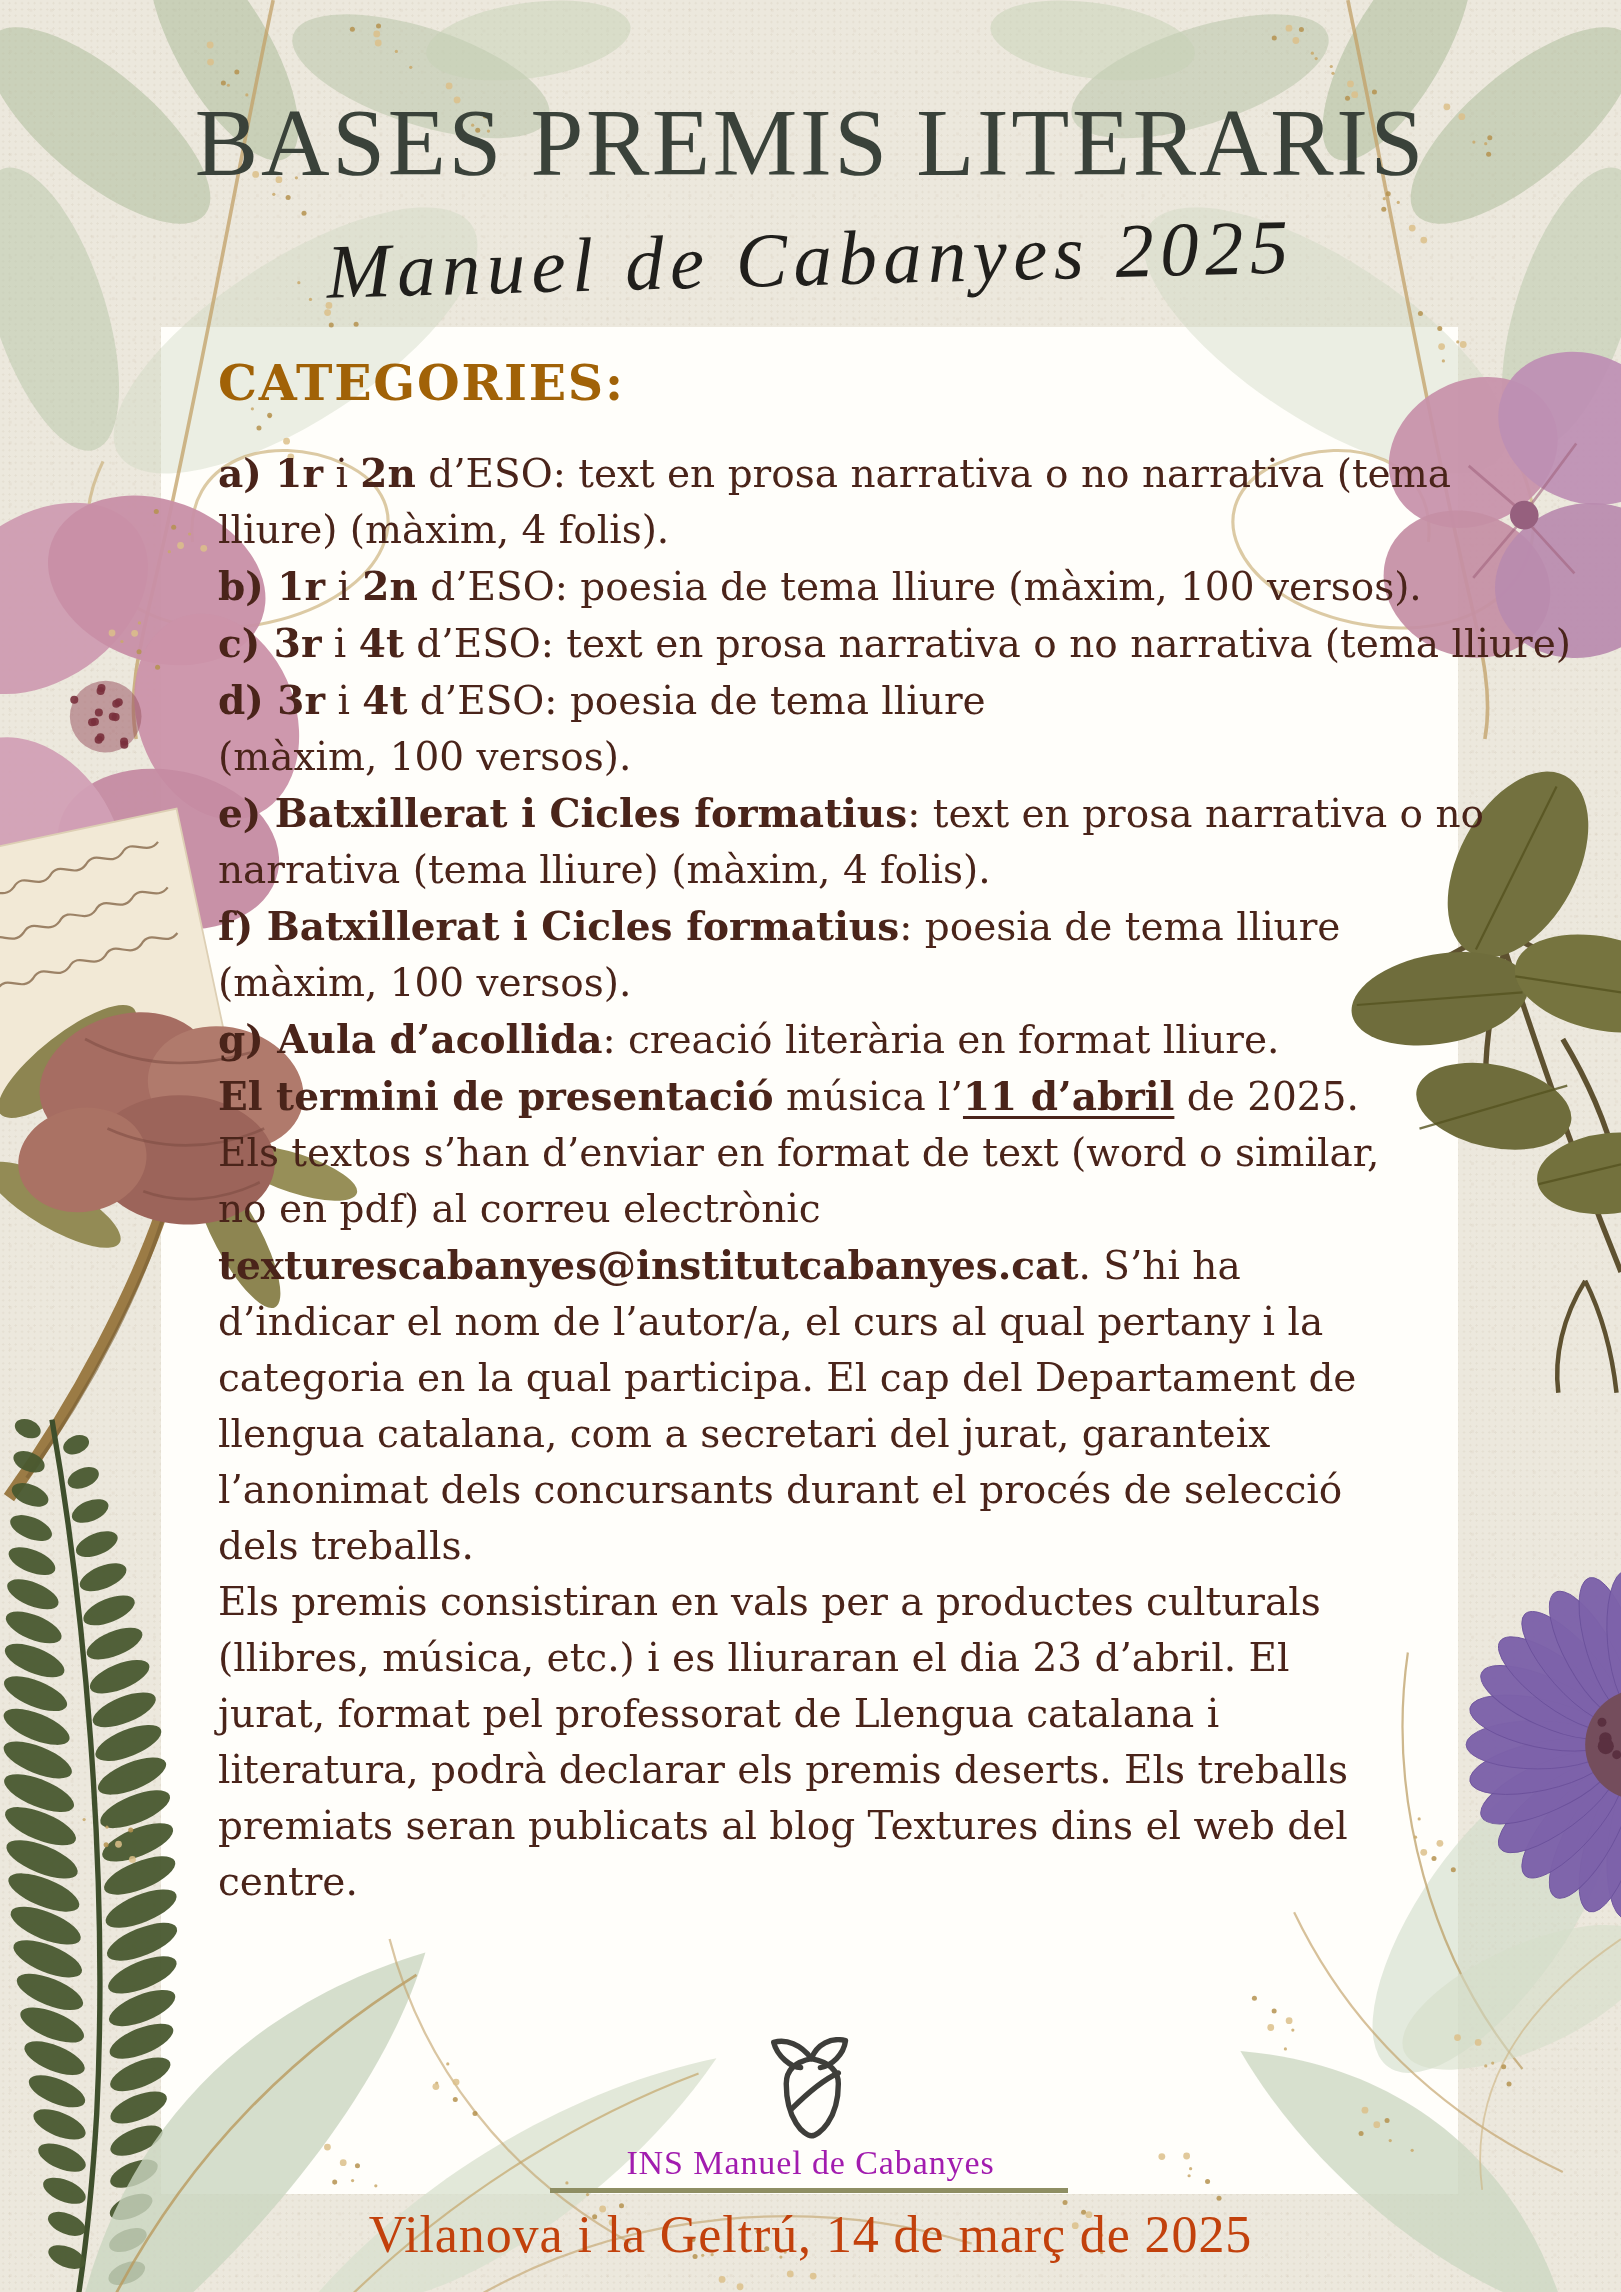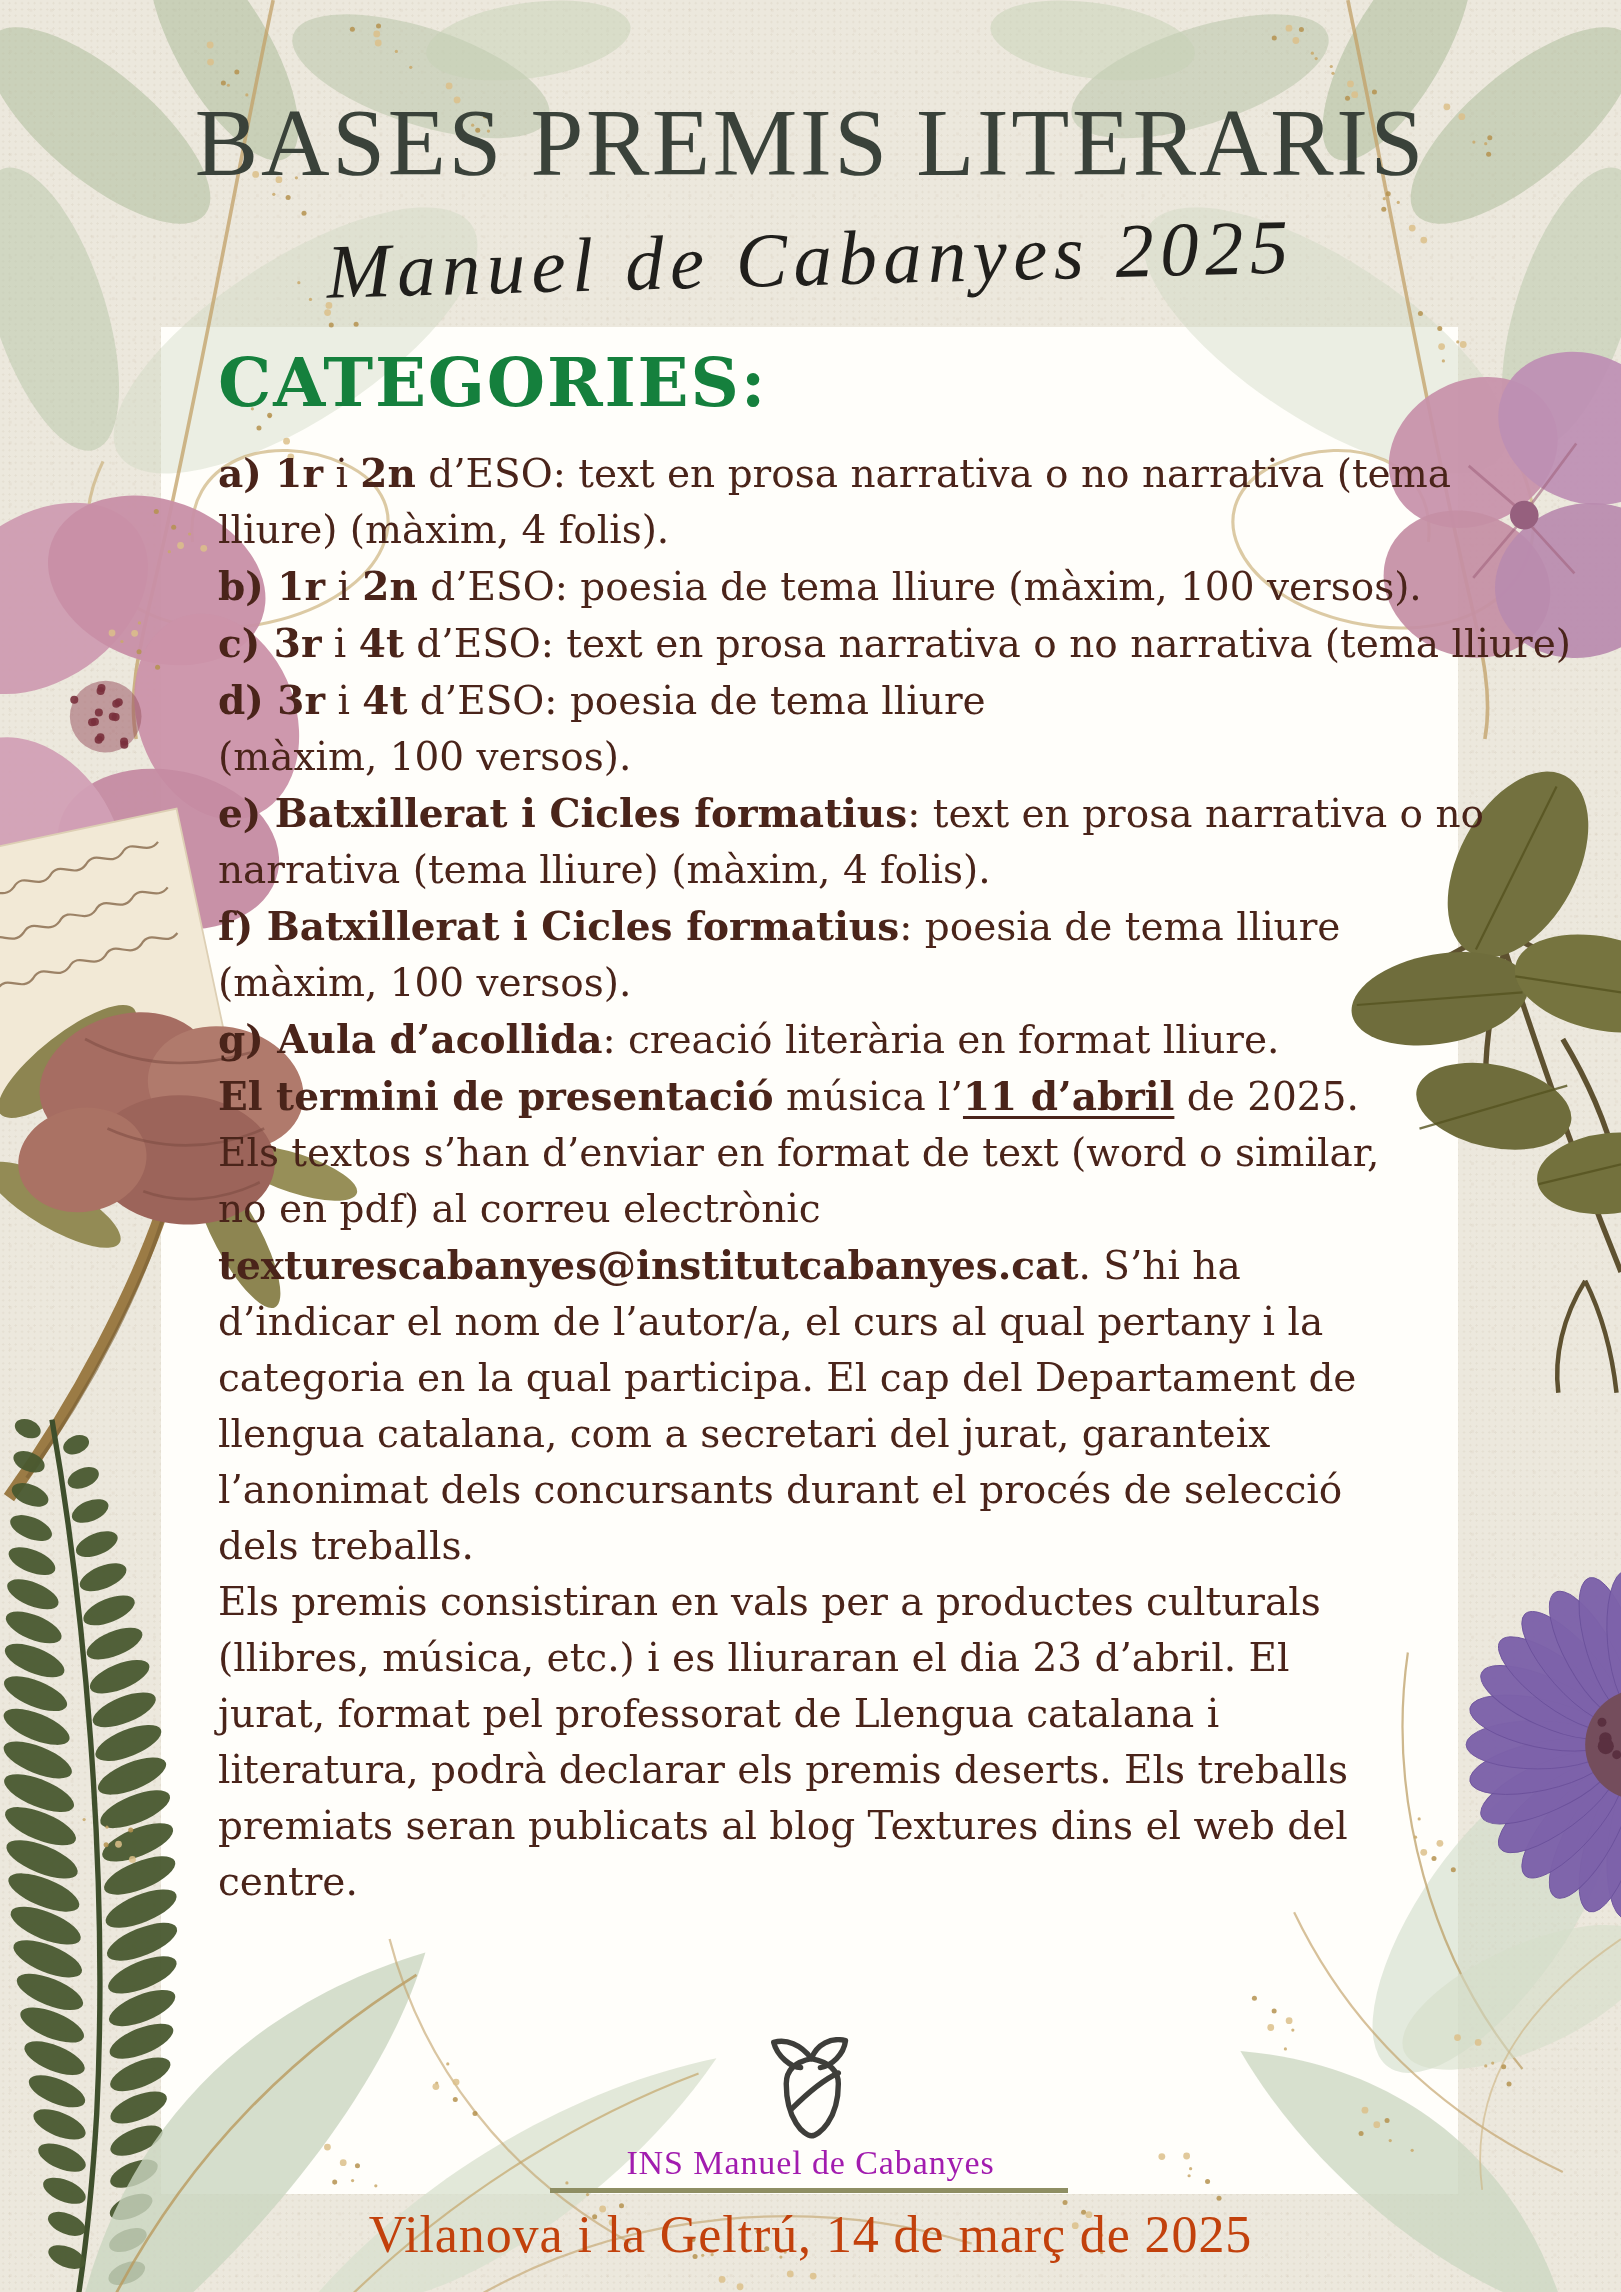--- a/index.html
+++ b/index.html
@@ -28,21 +28,21 @@
     font-family:cursive;font-style:italic;font-size:77px;letter-spacing:6.3px;
     color:#201f1c;transform:rotate(-1.5deg);line-height:99px;
   }
   .content{
     position:absolute;left:218px;top:346px;width:1184px;
     color:#4a241a;font-size:39px;line-height:56px;
   }
   .content p{margin:0;}
   .intro{margin:0 0 30px 0;}
   .cats-heading{
-    font-size:67px;line-height:66px;font-weight:700;color:#15803d;
+    font-size:49px;line-height:66px;font-weight:700;color:#a16207;
     letter-spacing:1.8px;margin:3.6px 0 29px 0;
   }
   .cat-line{line-height:56px;white-space:nowrap;}
   .deadline{margin-top:39px;white-space:nowrap;}
   .submission{margin-top:38px;}
   .prizes{margin-top:36px;}
   .b{font-weight:700;}
   .u{text-decoration:underline;text-decoration-thickness:2.7px;text-underline-offset:6.3px;}
 
   .logo{position:absolute;left:761px;top:2037px;width:99px;height:106px;}

